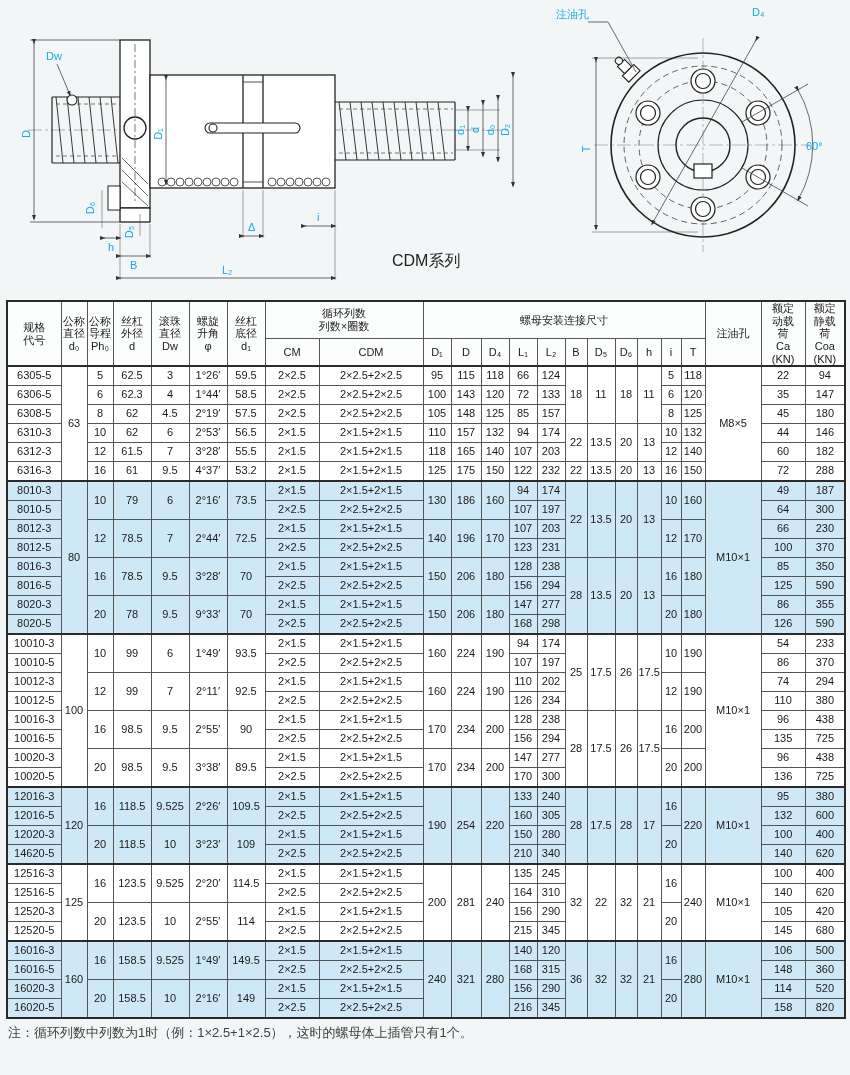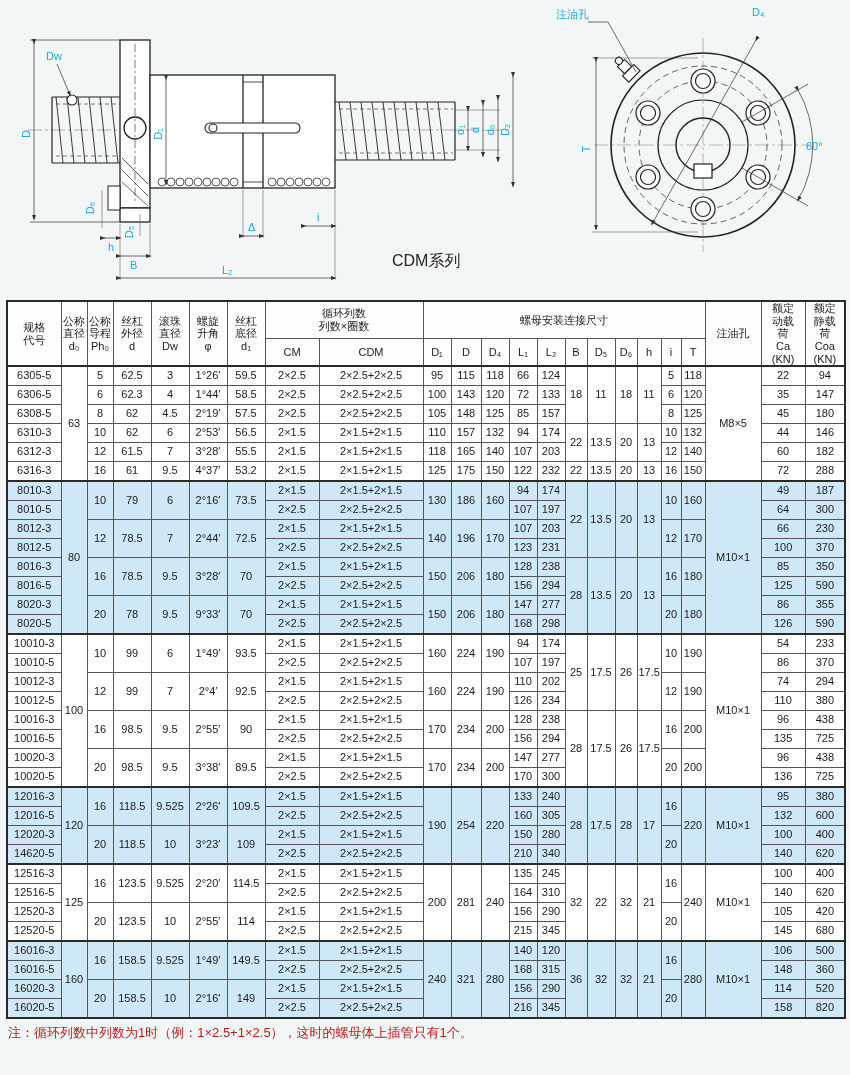--- a/index.html
+++ b/index.html
@@ -42,21 +42,21 @@
     background:#fcfdfd;
     line-height:1.15;
   }
   tr.w td{background:#ffffff;}
   tr.b td{background:#cfe8f7;}
   tr.g td{border-top:2px solid #2a2a2a;}
   thead tr:first-child th{border-top:2px solid #2a2a2a;}
   .note{
     margin:5px 8px 0 8px;
     font-size:13px;
-    color:#b91c1c;
+    color:#404040;
   }
 </style>
 </head>
 <body>
 
 <div class="page">
 
   <div class="drawings">
 
     <svg class="draw-left" viewBox="0 0 548 295">
@@ -605,21 +605,21 @@
           <td>107</td>
           <td>197</td>
           <td>86</td>
           <td>370</td>
         </tr>
         <tr class="w">
           <td>10012-3</td>
           <td rowspan="2">12</td>
           <td rowspan="2">99</td>
           <td rowspan="2">7</td>
-          <td rowspan="2">2°4′</td>
+          <td rowspan="2">2°11′</td>
           <td rowspan="2">92.5</td>
           <td>2×1.5</td>
           <td>2×1.5+2×1.5</td>
           <td rowspan="2">160</td>
           <td rowspan="2">224</td>
           <td rowspan="2">190</td>
           <td>110</td>
           <td>202</td>
           <td rowspan="2">12</td>
           <td rowspan="2">190</td>

